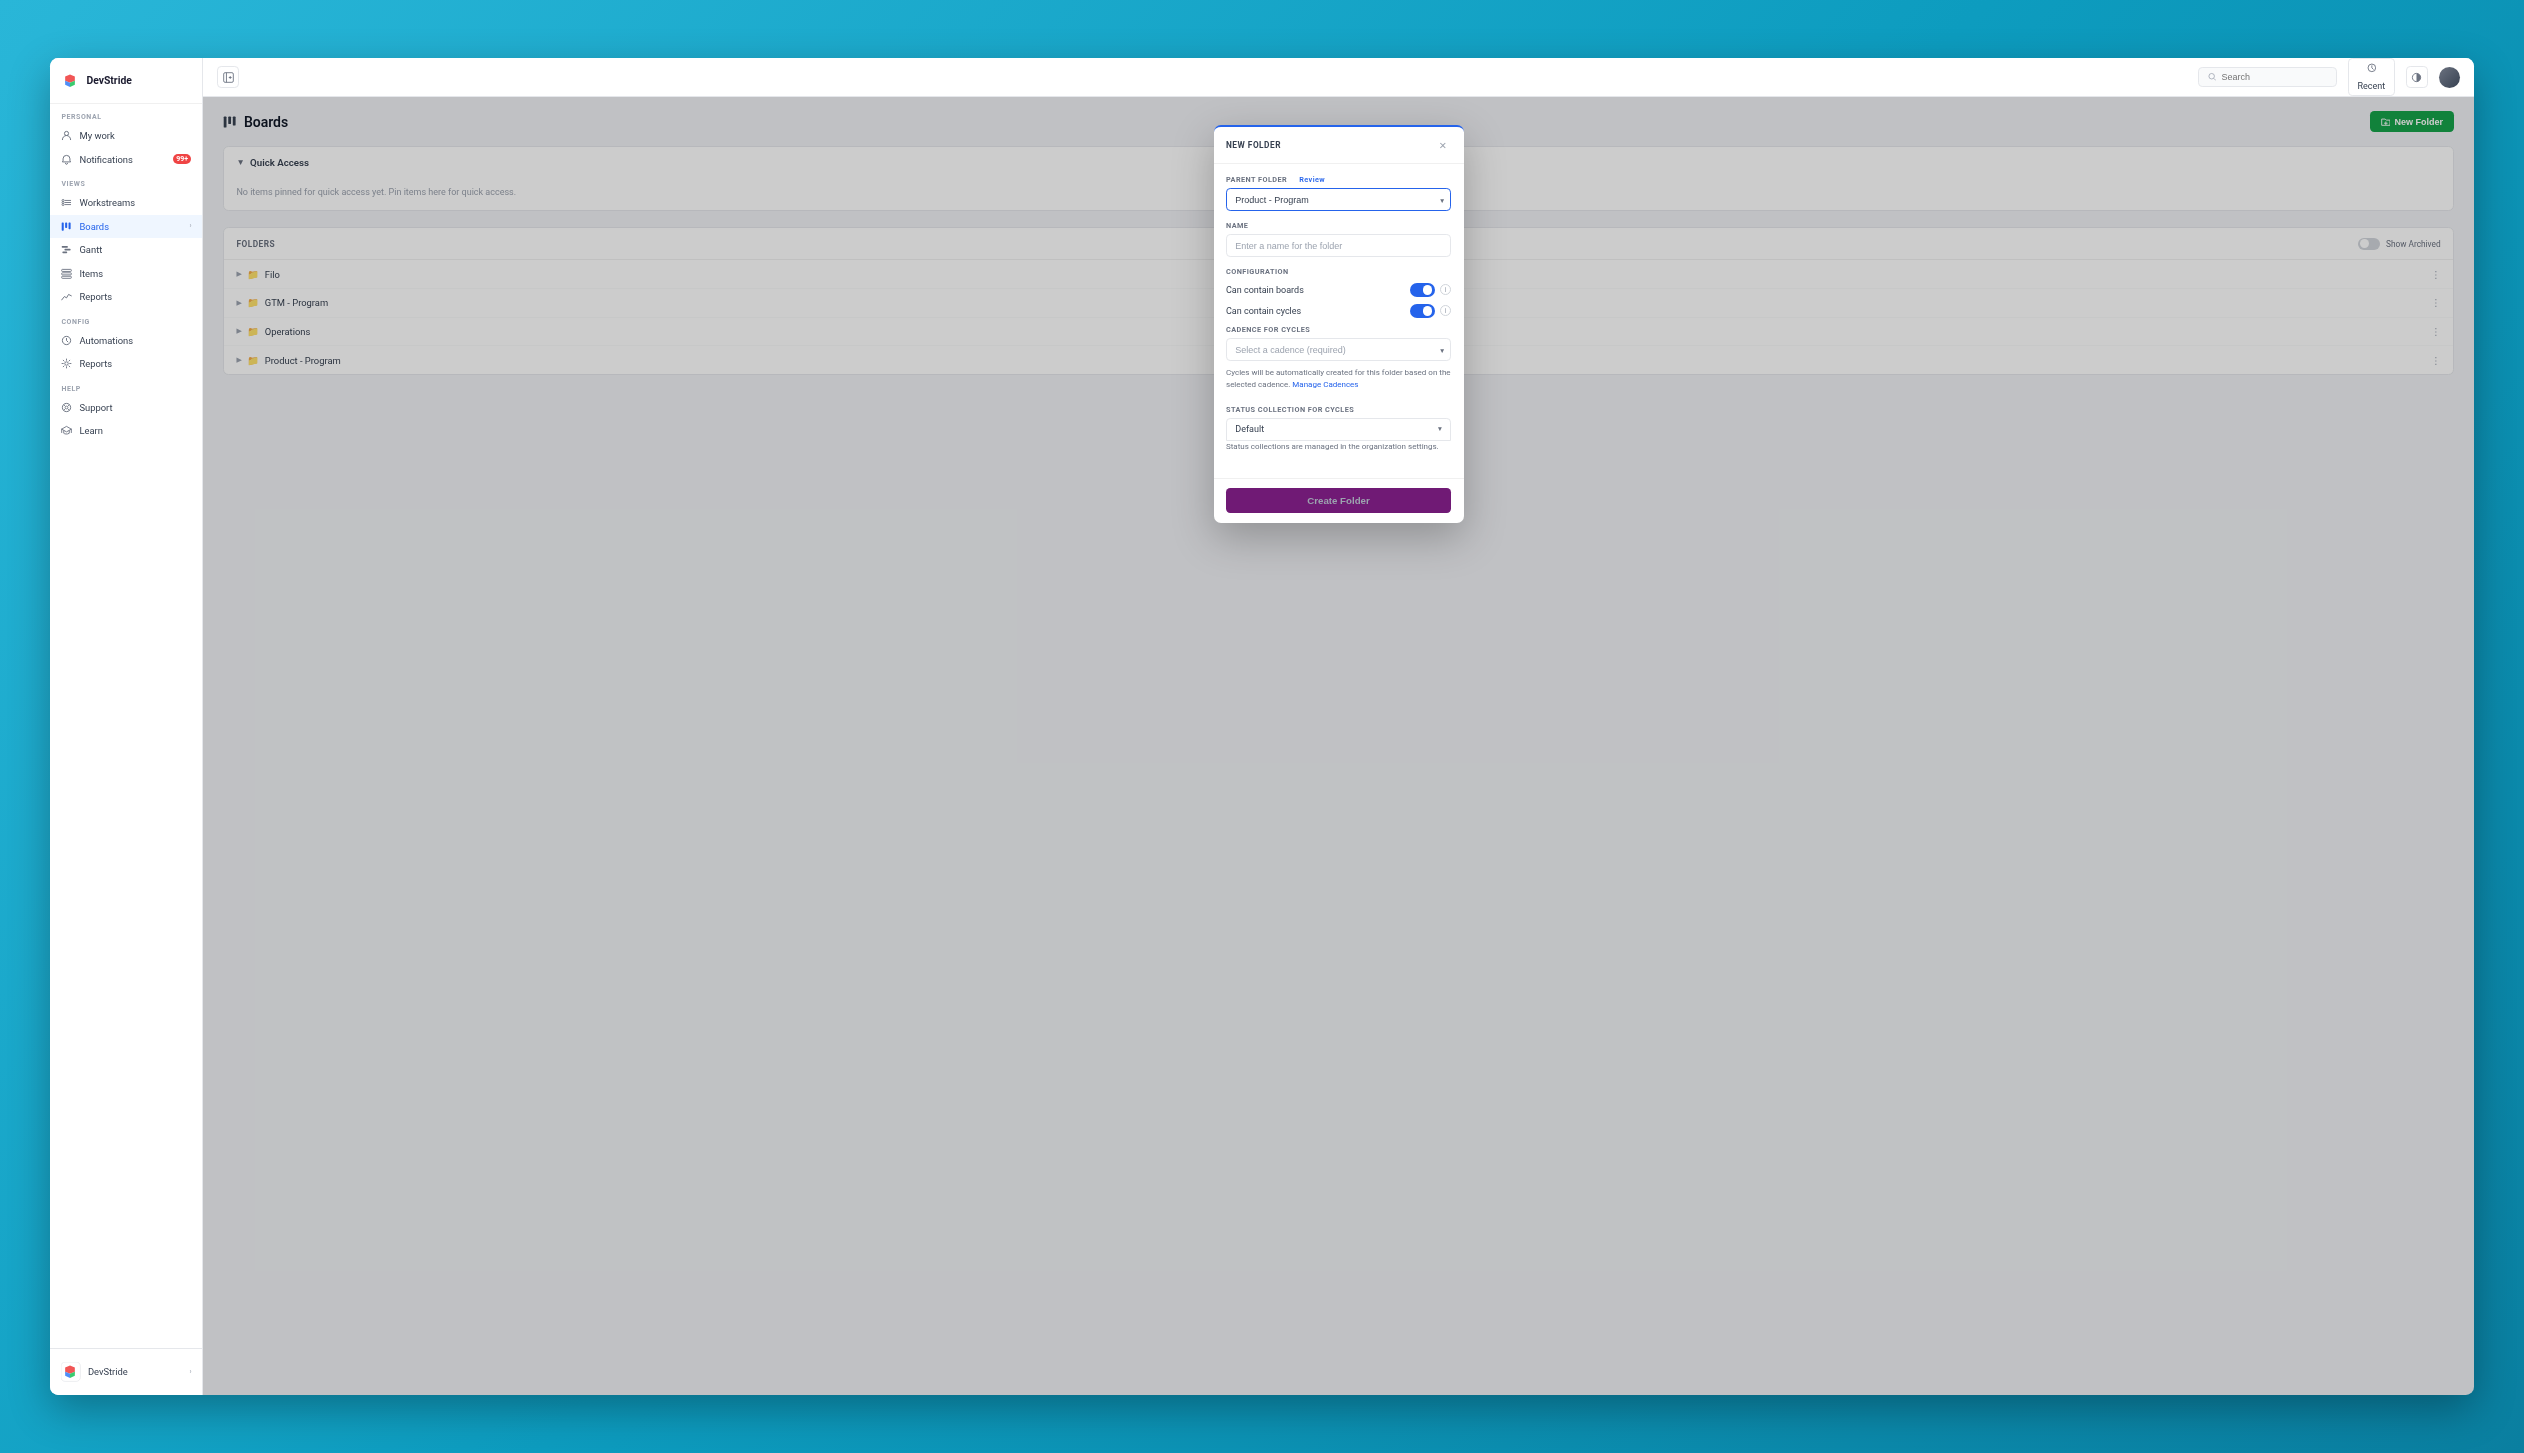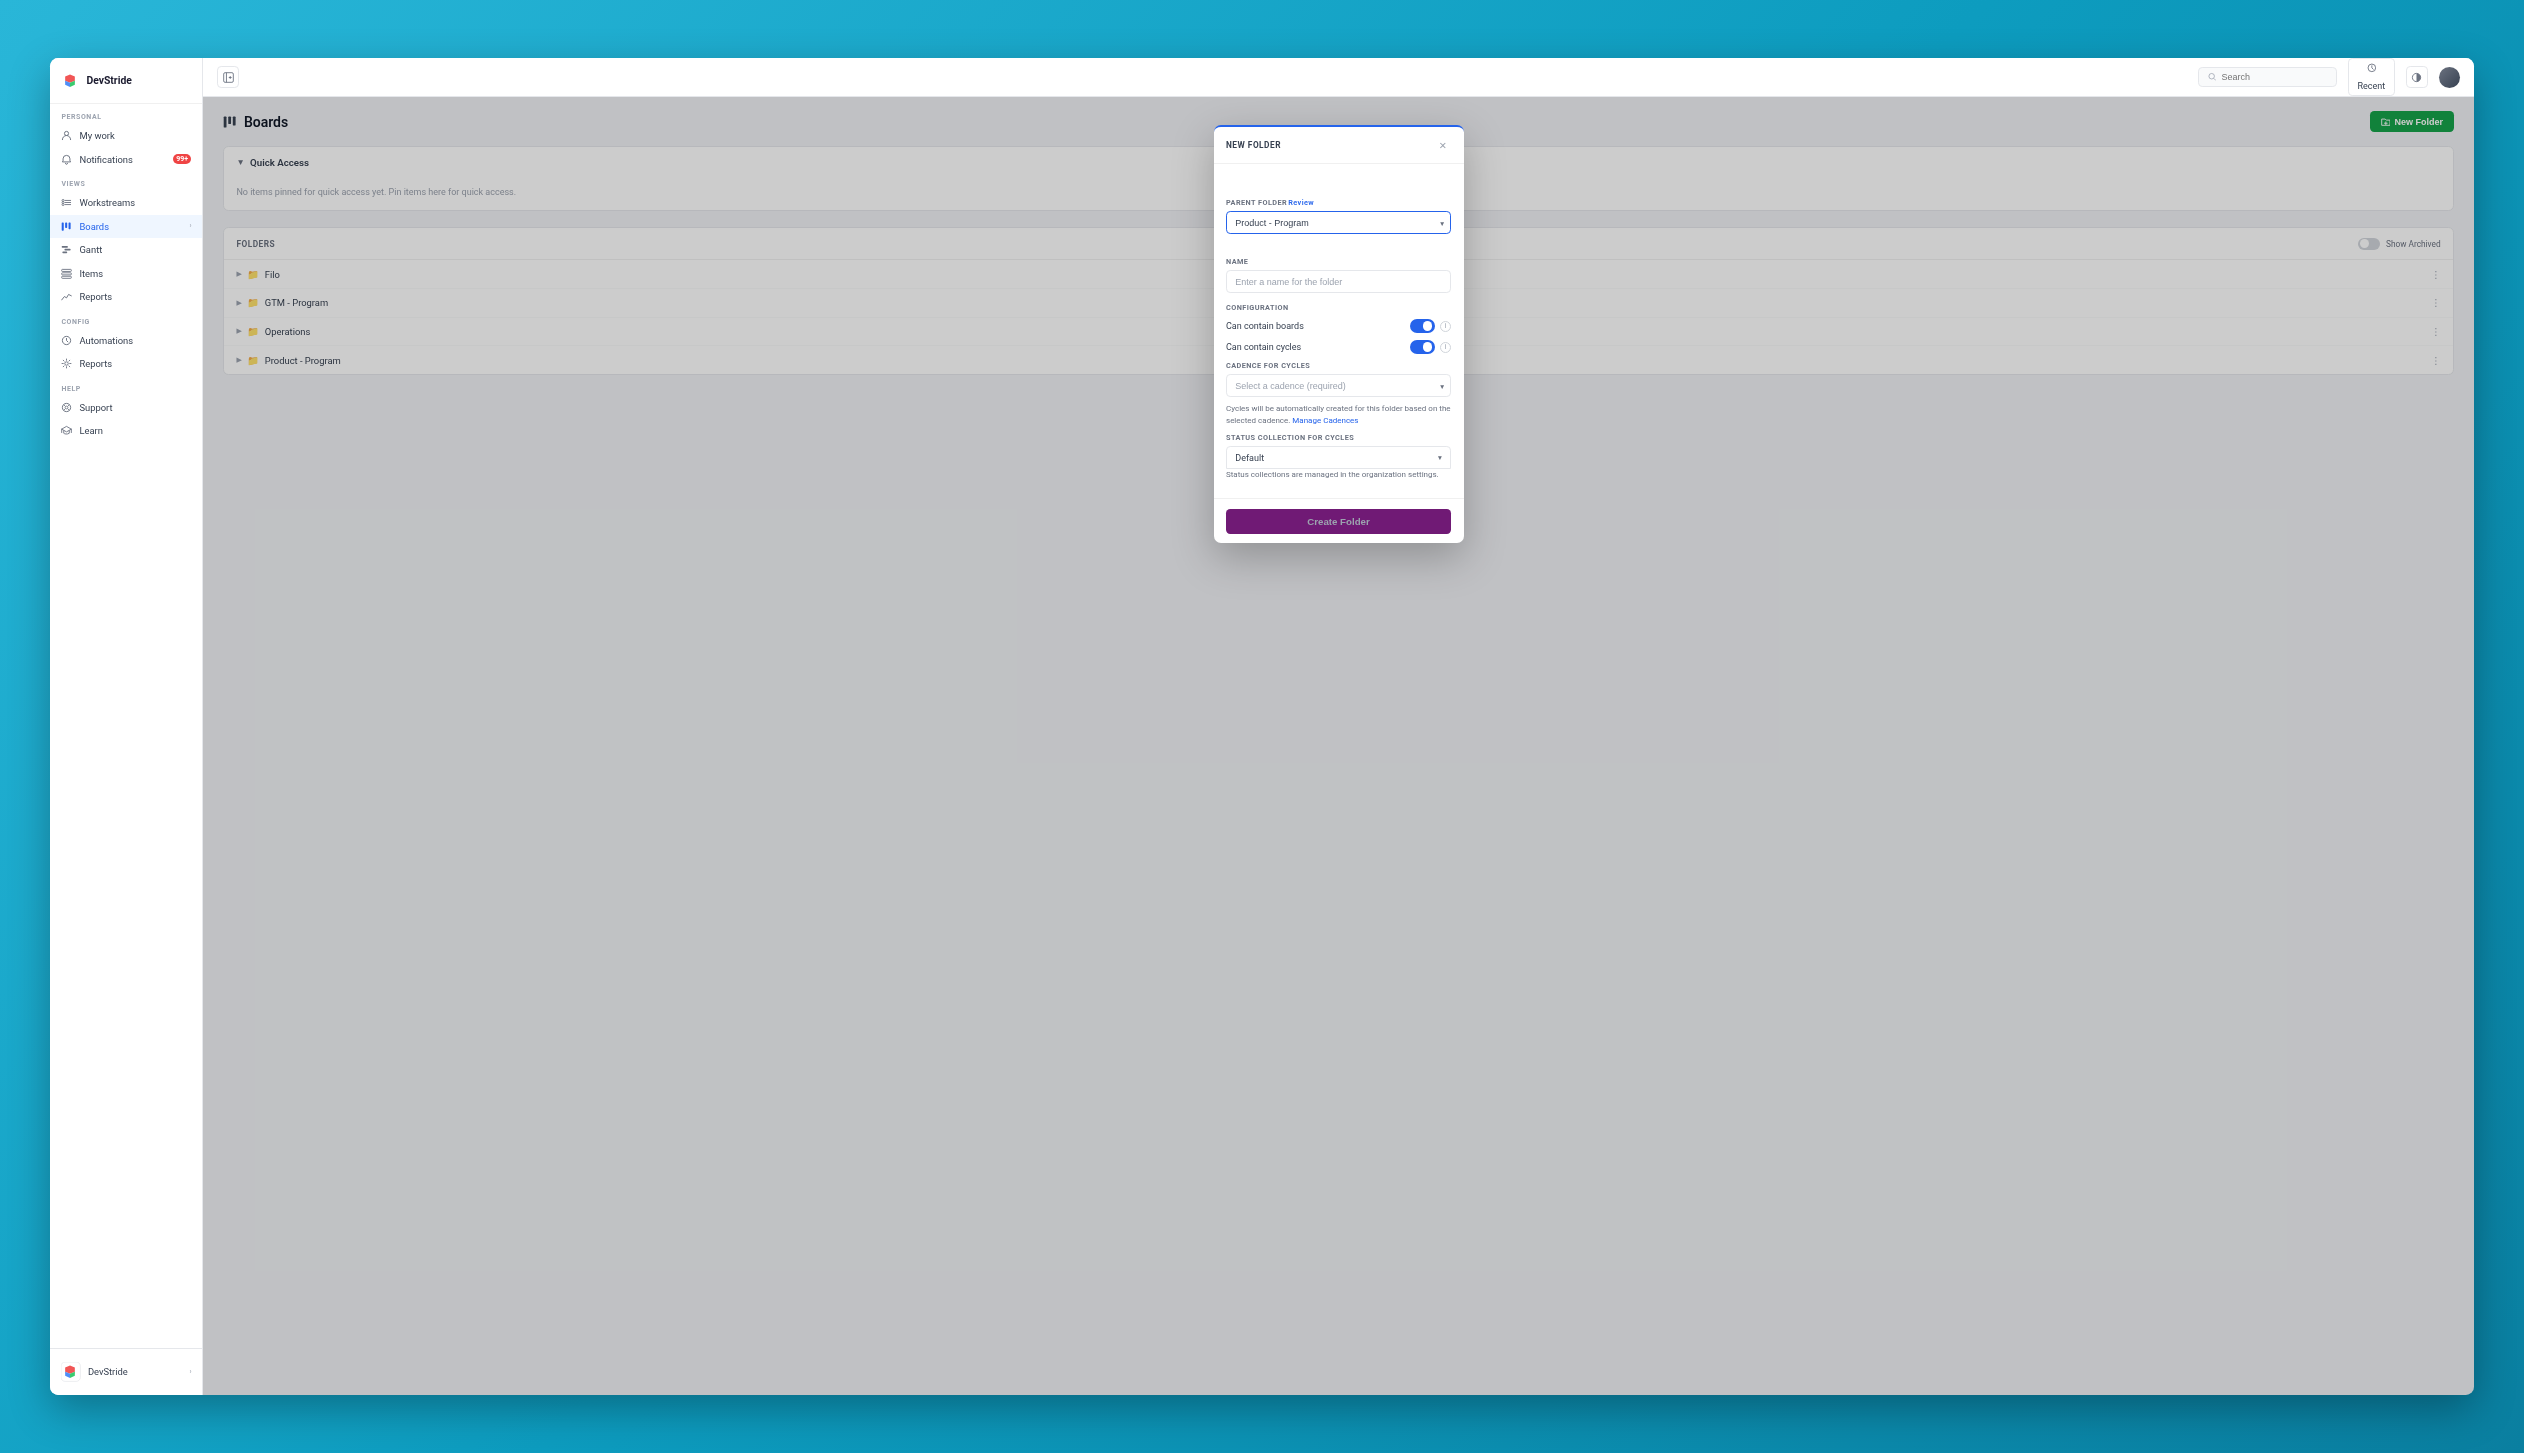--- a/index.html
+++ b/index.html
@@ -329,22 +329,21 @@
       max-height: 361px;
     }
     .form-label {
       font-size: 7.3px;
       font-weight: 700;
       color: #6b7280;
       letter-spacing: 0.06em;
       margin-bottom: 4.2px;
       display: flex;
       align-items: center;
-      gap: 1px;
-      margin-top: 23px;
+      gap: 12px;
     }
     .clear-link {
       color: #2563eb;
       font-weight: 600;
       font-size: 7.3px;
       cursor: pointer;
       text-decoration: none;
     }
     .select-wrapper {
       position: relative;
@@ -442,21 +441,21 @@
       font-size: 7.3px;
       font-weight: 700;
       color: #6b7280;
       letter-spacing: 0.06em;
       margin-bottom: 4.2px;
     }
     .hint-text {
       font-size: 8px;
       color: #6b7280;
       line-height: 1.5;
-      margin-bottom: 6px;
+      margin-bottom: 14px;
     }
     .hint-link {
       color: #2563eb;
       cursor: pointer;
       text-decoration: none;
     }
     .status-dropdown {
       width: 100%;
       padding: 5.5px 8.3px;
       border: 0.7px solid #e5e7eb;

